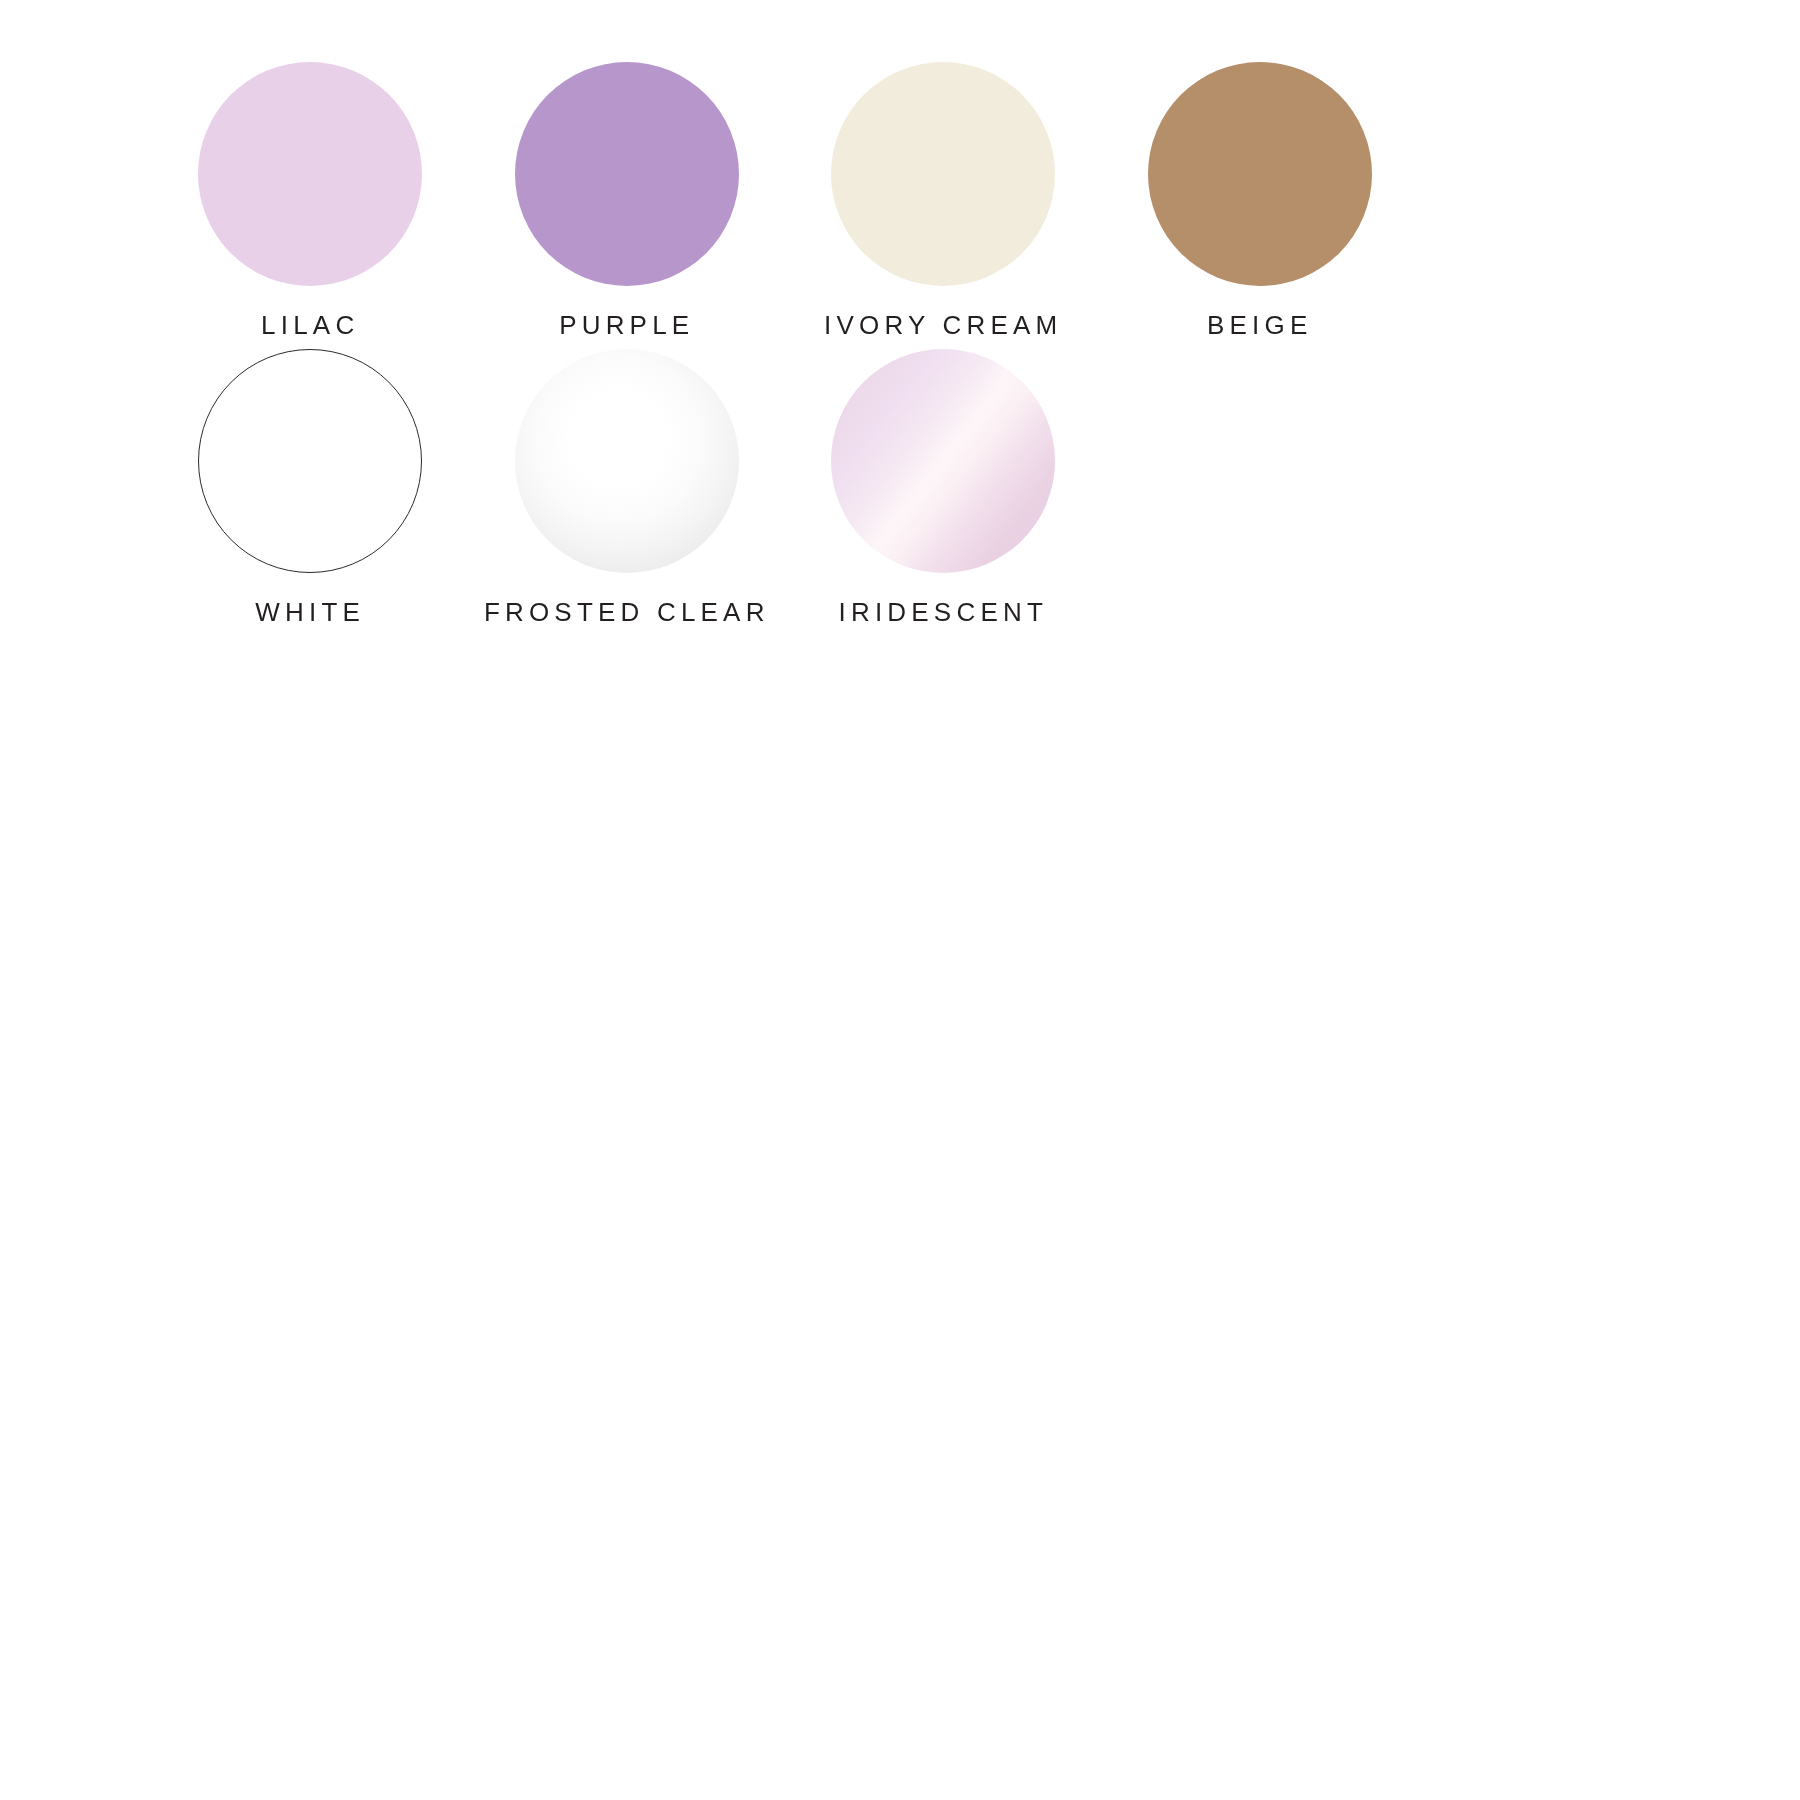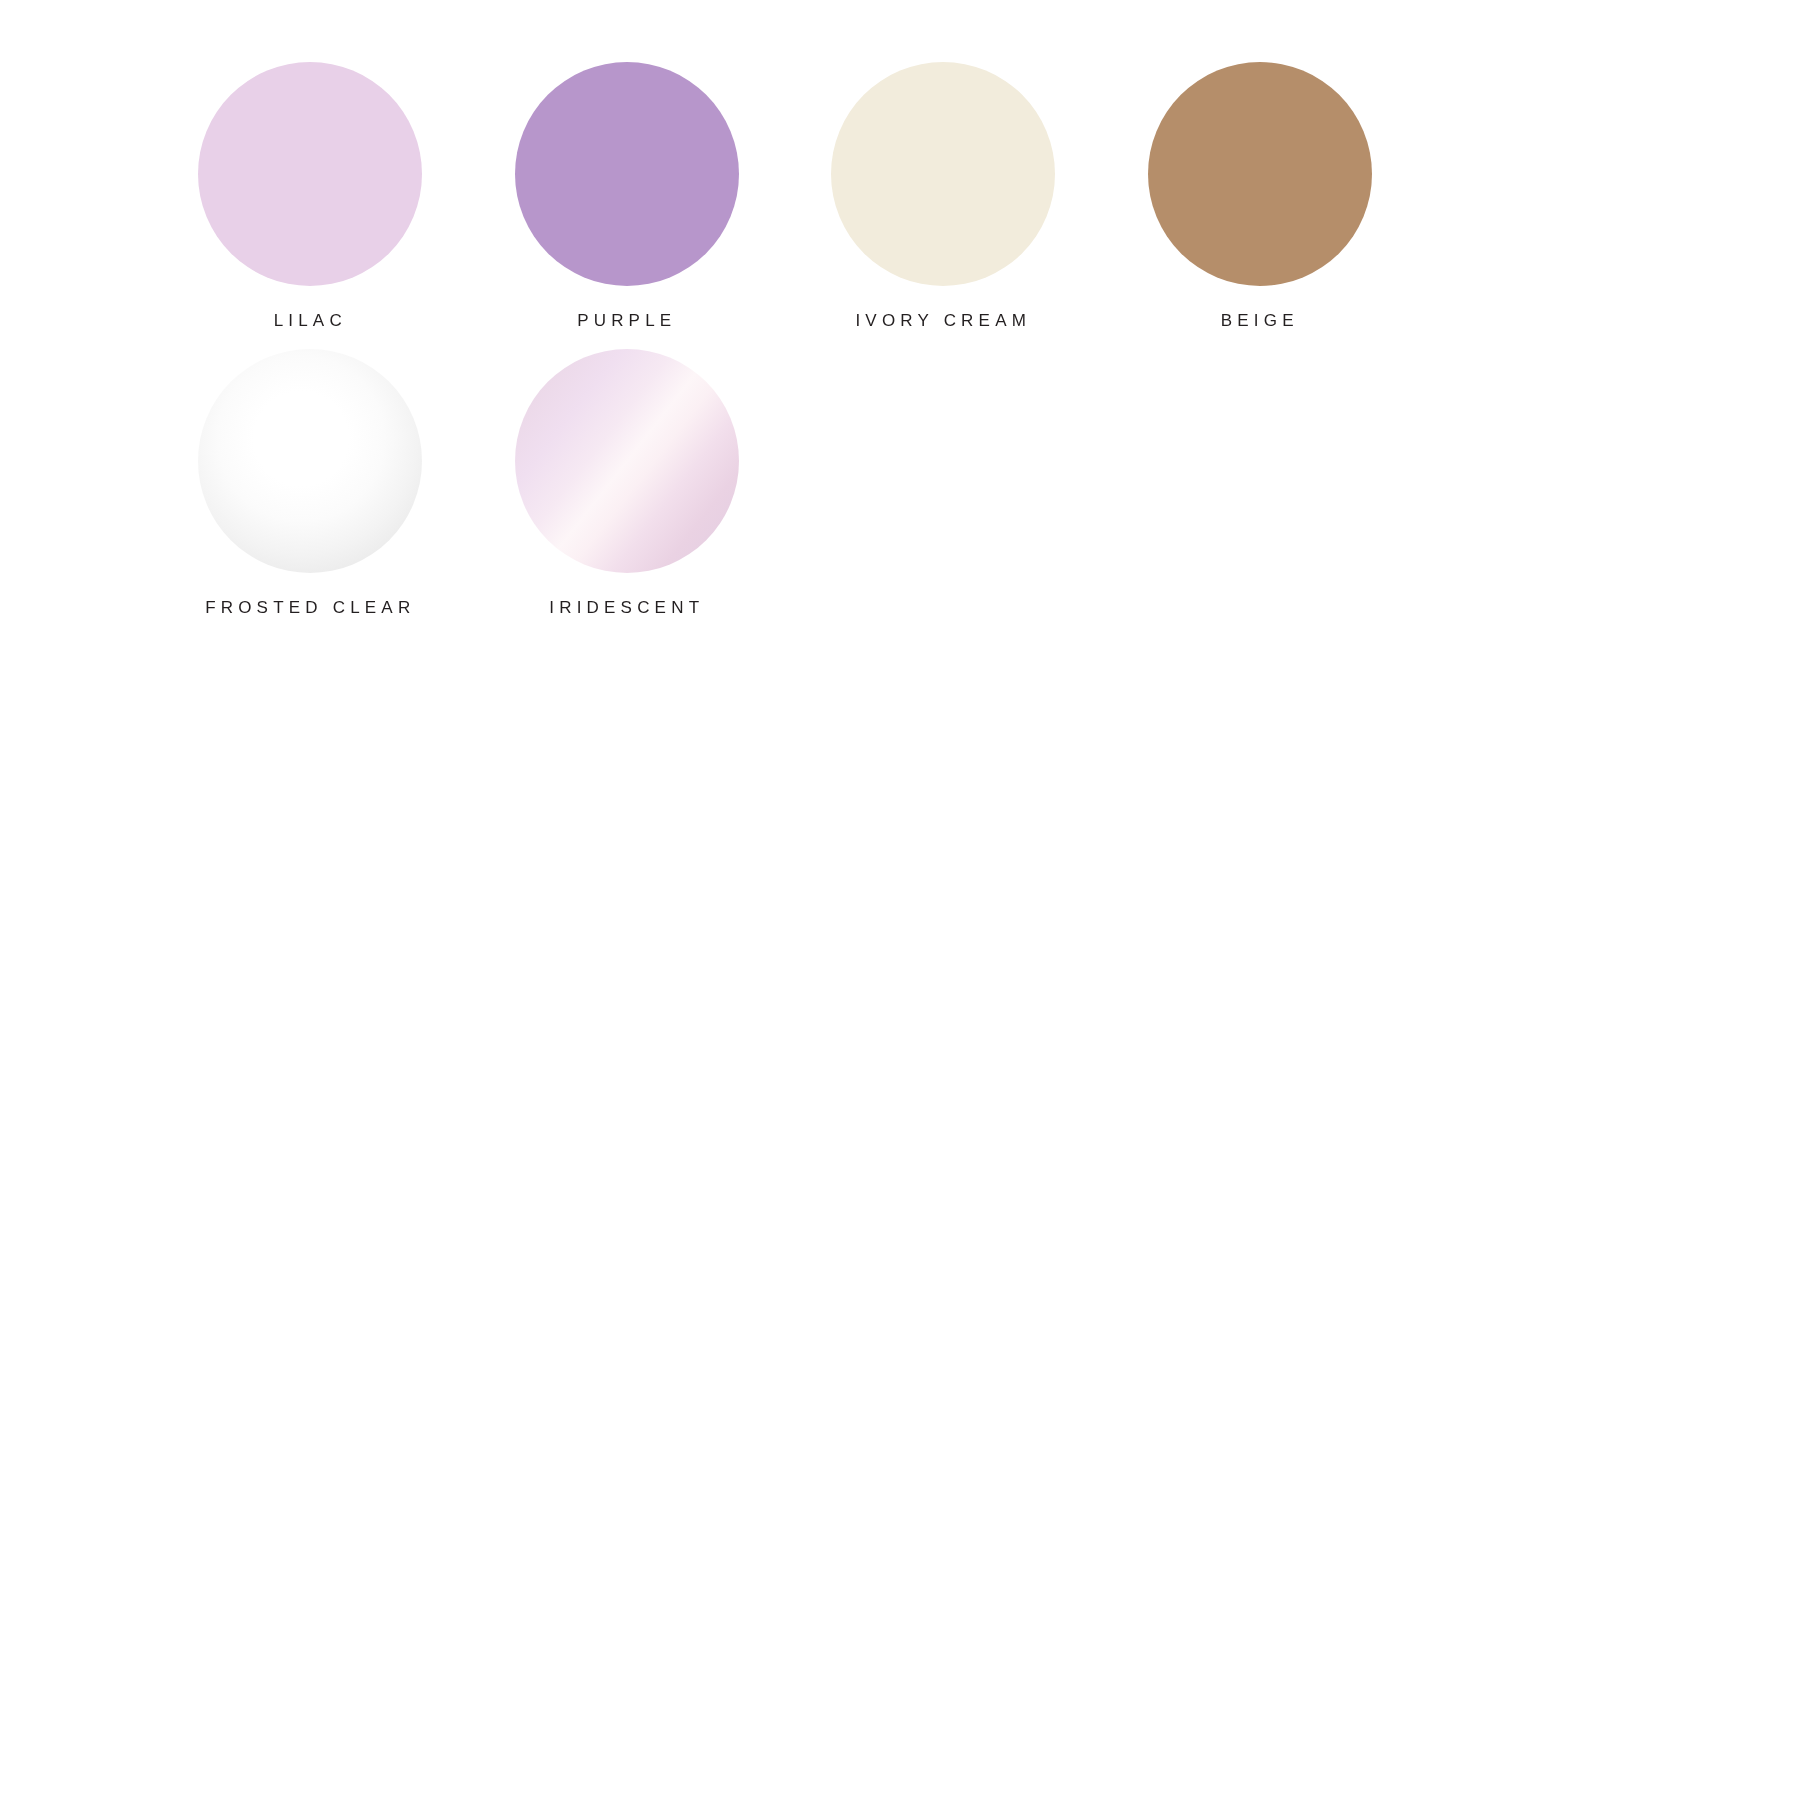--- a/index.html
+++ b/index.html
@@ -56,21 +56,21 @@
     height: 224px;
     border-radius: 50%;
     display: block;
     box-sizing: border-box;
     position: relative;
     overflow: hidden;
   }
 
   .swatch-label {
     margin-top: 26px;
-    font-size: 17px;
+    font-size: 26px;
     letter-spacing: 5.2px;
     color: #231f20;
     font-weight: 400;
     text-transform: uppercase;
     white-space: nowrap;
     text-align: right;
     line-height: 1;
     font-family: "Liberation Sans", sans-serif;
   }
 
@@ -196,20 +196,26 @@
         <div class="swatch-label">IVORY CREAM</div>
       </div>
       <div class="swatch-cell">
         <div class="swatch-disc-wrap">
           <div class="swatch-disc" style="background: rgb(181, 142, 106);"></div>
         </div>
         <div class="swatch-label">BEIGE</div>
       </div>
       <div class="swatch-cell">
         <div class="swatch-disc-wrap">
+          <div class="swatch-disc finish-outline" style="background: rgb(255, 255, 255);"></div>
+        </div>
+        <div class="swatch-label">WHITE</div>
+      </div>
+      <div class="swatch-cell">
+        <div class="swatch-disc-wrap">
           <div class="swatch-disc finish-frosted"></div>
         </div>
         <div class="swatch-label">FROSTED CLEAR</div>
       </div>
       <div class="swatch-cell">
         <div class="swatch-disc-wrap">
           <div class="swatch-disc finish-iridescent"></div>
         </div>
         <div class="swatch-label">IRIDESCENT</div>
       </div>

